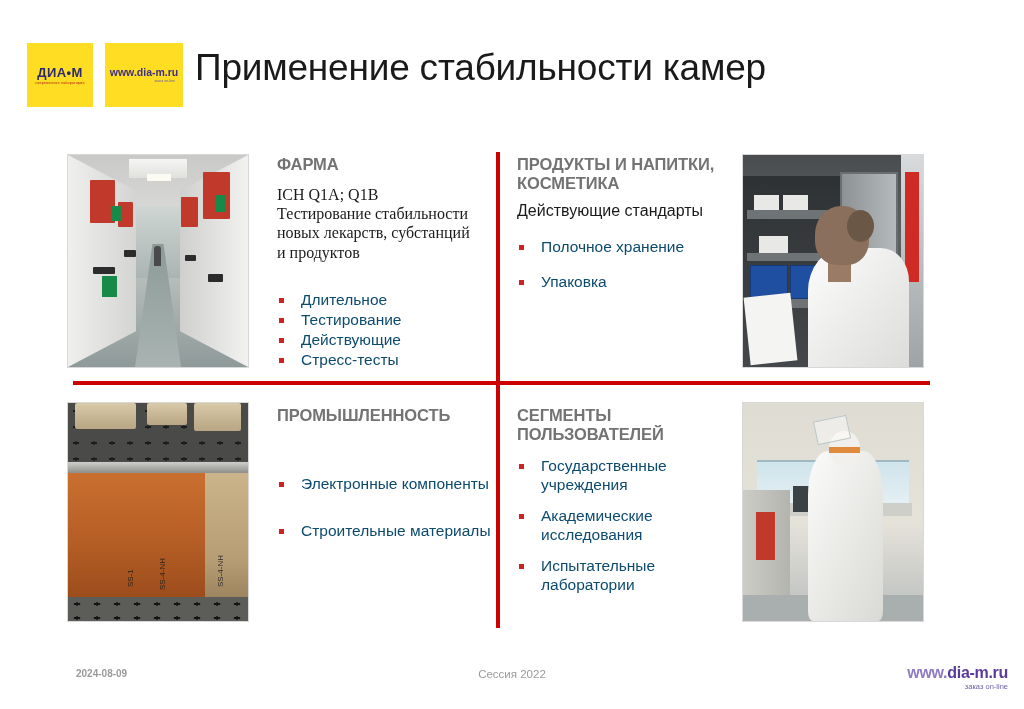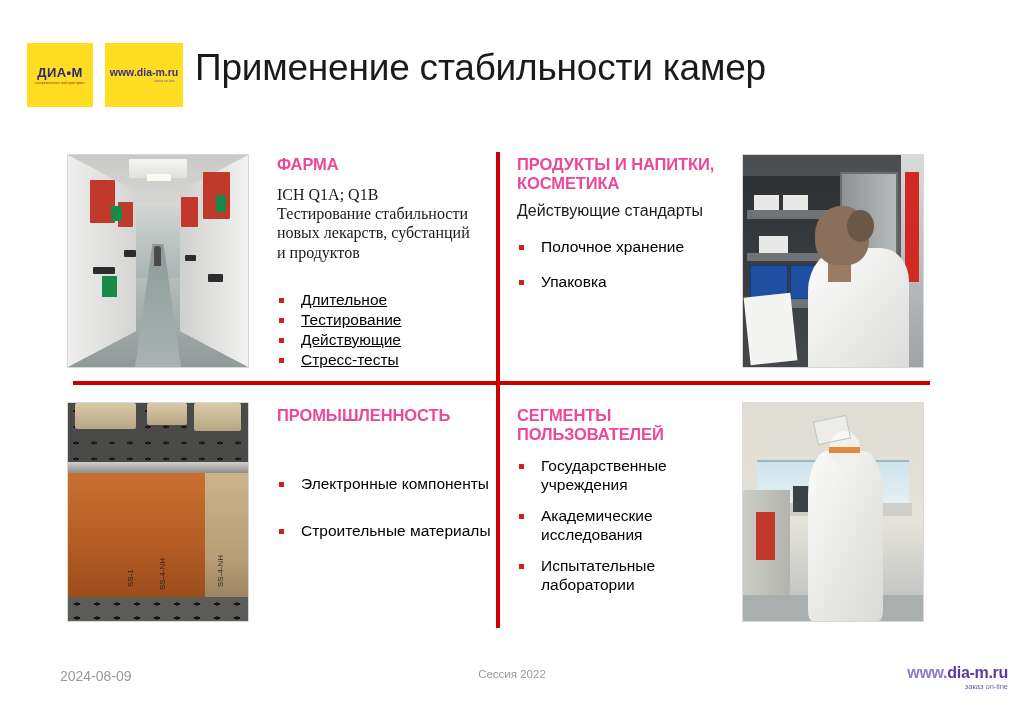--- a/index.html
+++ b/index.html
@@ -340,21 +340,21 @@
   }
   .usr-floor {
     position: absolute; left: 0; bottom: 0;
     width: 100%; height: 12%;
     background: #a9aeae;
   }
 
   
   .quad-heading {
     position: absolute;
-    color: #ec4899;
+    color: #737373;
     font-weight: bold;
     font-size: 16.5px;
     line-height: 1.18;
     letter-spacing: -0.1px;
     white-space: pre-line;
   }
   .quad-sub {
     position: absolute;
     color: #1a1a1a;
     font-size: 16px;
@@ -363,60 +363,61 @@
   }
   .bullet-list {
     position: absolute;
     margin: 0;
     padding: 0;
     list-style: none;
   }
   .bullet-list li {
     position: relative;
     padding-left: 24px;
-    color: #000000;
+    color: #0c4a6e;
     font-size: 15.5px;
     line-height: 1.22;
     white-space: pre-line;
   }
   .bullet-list li::before {
     content: "";
     position: absolute;
     left: 2px;
     top: 7px;
     width: 5px;
     height: 5px;
     background: #cc2222;
   }
 
   #heading-pharma   { left: 277px; top: 155px; }
   #sub-pharma       { left: 277px; top: 185px; width: 215px; font-family: Liberation Serif, serif; }
-  #bullets-pharma   { left: 277px; top: 291px; text-decoration: underline; }
+  #bullets-pharma   { left: 277px; top: 291px; }
   #bullets-pharma li { margin-bottom: 1px; }
 
   #heading-food     { left: 517px; top: 155px; }
   #sub-food         { left: 517px; top: 201px; width: 220px; }
   #bullets-food     { left: 517px; top: 238px; }
   #bullets-food li  { margin-bottom: 16px; }
 
   #heading-industry { left: 277px; top: 406px; }
   #bullets-industry { left: 277px; top: 475px; }
   #bullets-industry li { margin-bottom: 28px; }
 
   #heading-users    { left: 517px; top: 406px; }
   #bullets-users    { left: 517px; top: 457px; }
   #bullets-users li { margin-bottom: 12px; }
 
   
   #footer-date {
     position: absolute;
-    left: 60px;
+    left: 76px;
     top: 668px;
-    font-size: 14px;
+    font-size: 10px;
     color: #9a9a9a;
+    font-weight: bold;
   }
   #footer-session {
     position: absolute;
     left: 0; right: 0;
     top: 668px;
     text-align: center;
     font-size: 11.5px;
     color: #9a9a9a;
   }
   #footer-logo {

